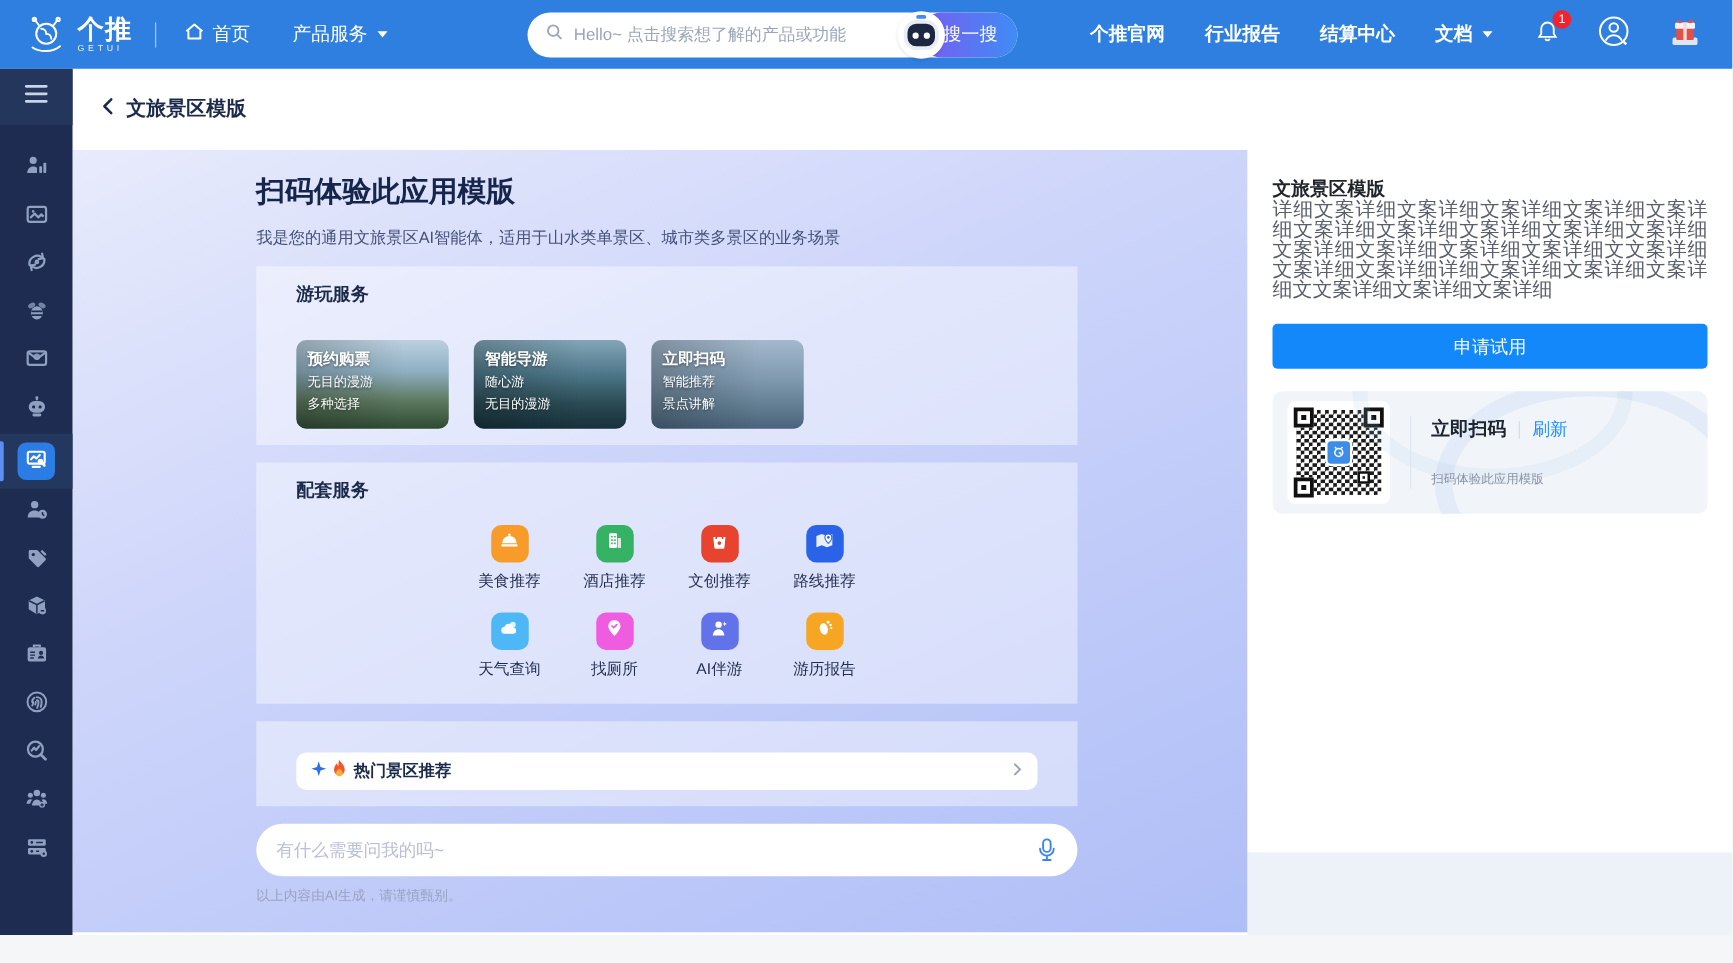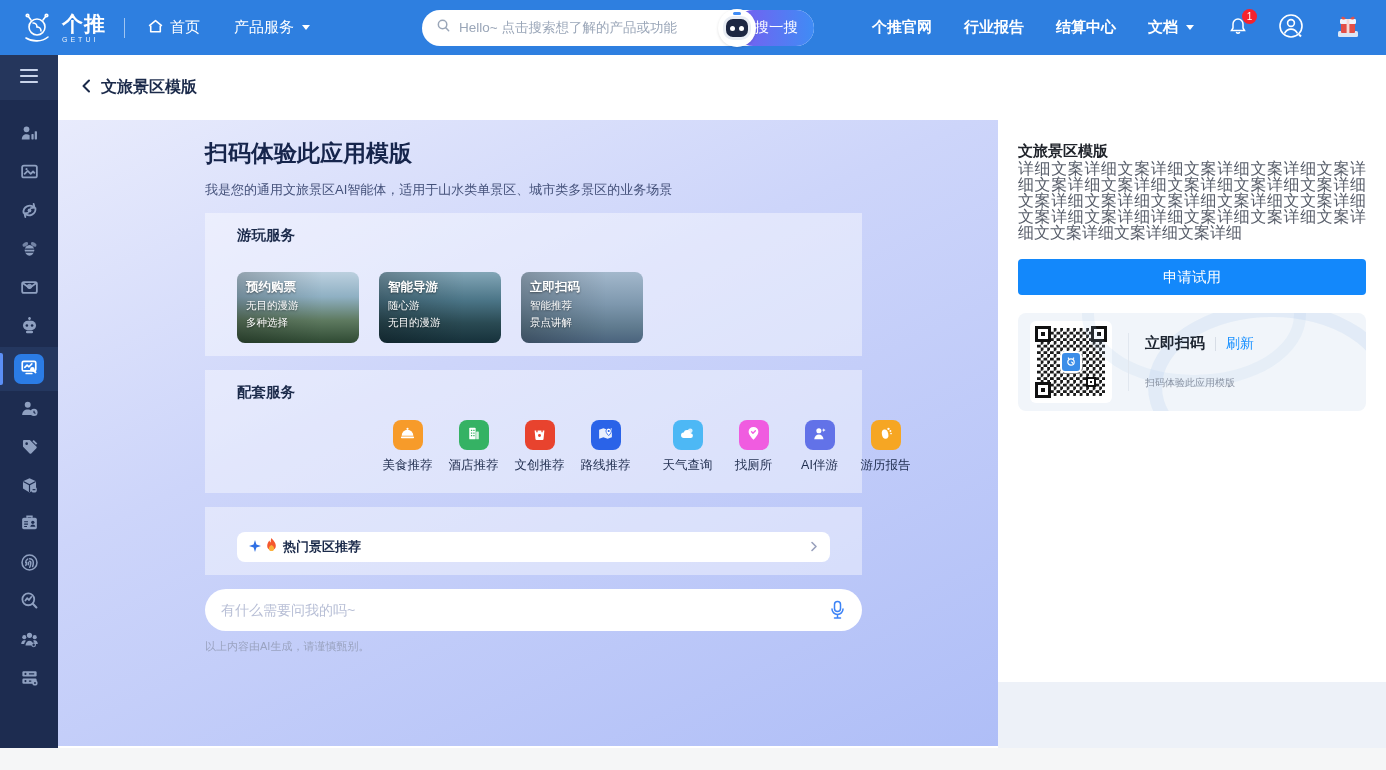--- a/index.html
+++ b/index.html
@@ -59,21 +59,21 @@
   .photo-row { display:flex; gap:20px; margin-top:27px; }
   .photo-card { width:122px; height:71px; border-radius:8px; padding:7px 9px; color:#fff; cursor:pointer; position:relative; overflow:hidden; text-shadow:0 1px 2px rgba(0,0,0,.45); }
   .photo-card .pc-title { font-size:12.5px; font-weight:bold; position:relative; z-index:1; }
   .photo-card .pc-line { font-size:10.5px; position:relative; z-index:1; margin-top:3px; }
   .photo-card .pc-line:first-of-type { margin-top:14px; }
   .ph-1 { background:linear-gradient(180deg,#BCD0DF 0%,#8FB0C3 35%,#5E7A60 68%,#2F4A33 100%); }
   .ph-2 { background:linear-gradient(180deg,#83A6B7 0%,#4B7587 40%,#2A4A53 72%,#16313B 100%); }
   .ph-3 { background:linear-gradient(180deg,#A3B8CC 0%,#7E98AE 45%,#5F7A8E 78%,#4A637D 100%); }
   .photo-card::after { content:""; position:absolute; inset:0; background:linear-gradient(90deg,rgba(0,0,0,.22),rgba(0,0,0,0) 70%); }
 
-  .svc-grid { display:flex; flex-direction:row; gap:16px; margin:18px auto 6px; width:318px;text-align:center; }
+  .svc-grid { display:flex; flex-direction:column; gap:16px; margin:18px auto 6px; width:318px;text-align:center; }
   .svc-row { display:flex; justify-content:space-between; }
   .svc-item { width:66px; display:flex; flex-direction:column; align-items:center; cursor:pointer; }
   .svc-icon { width:30px; height:30px; border-radius:8px; display:flex; align-items:center; justify-content:center; }
   .svc-label { font-size:12.5px; color:#1F2D4E; margin-top:7px; white-space:nowrap; }
 
   .guess-head { display:flex; align-items:center; justify-content:space-between; }
   .refresh-btn { display:flex; align-items:center; gap:5px; font-size:13px; color:#1B2A4A; cursor:pointer; }
   .question-pill { margin-top:12px; height:30px; background:#fff; border-radius:8px; display:flex; align-items:center; padding:0 12px; cursor:pointer;text-align:right; }
   .q-label { font-size:13px; font-weight:bold; color:#1B2A4A; margin-left:5px; }
   .q-chevron { margin-left:auto; }

